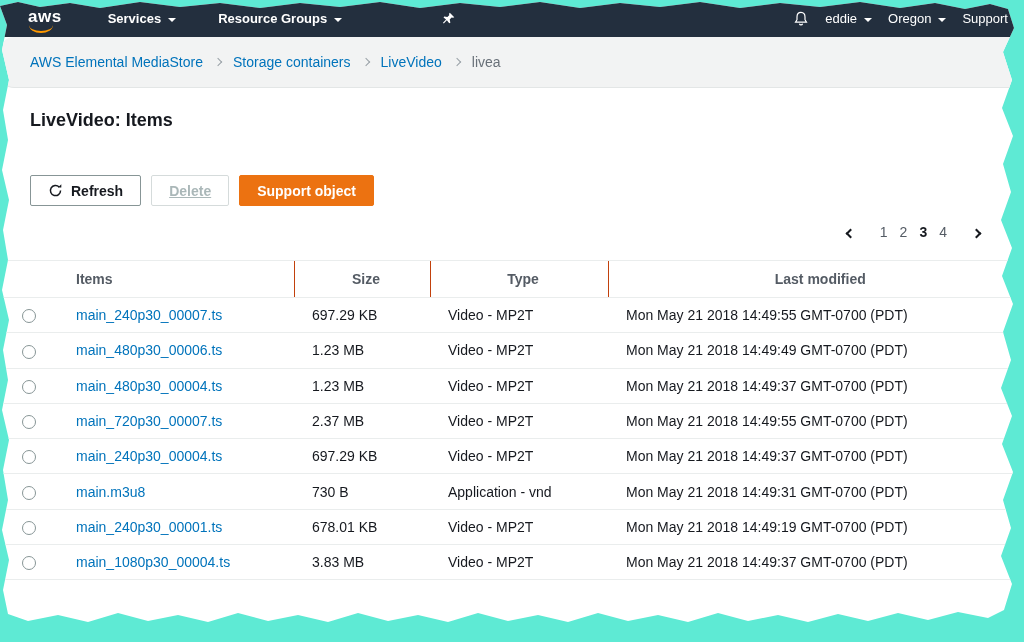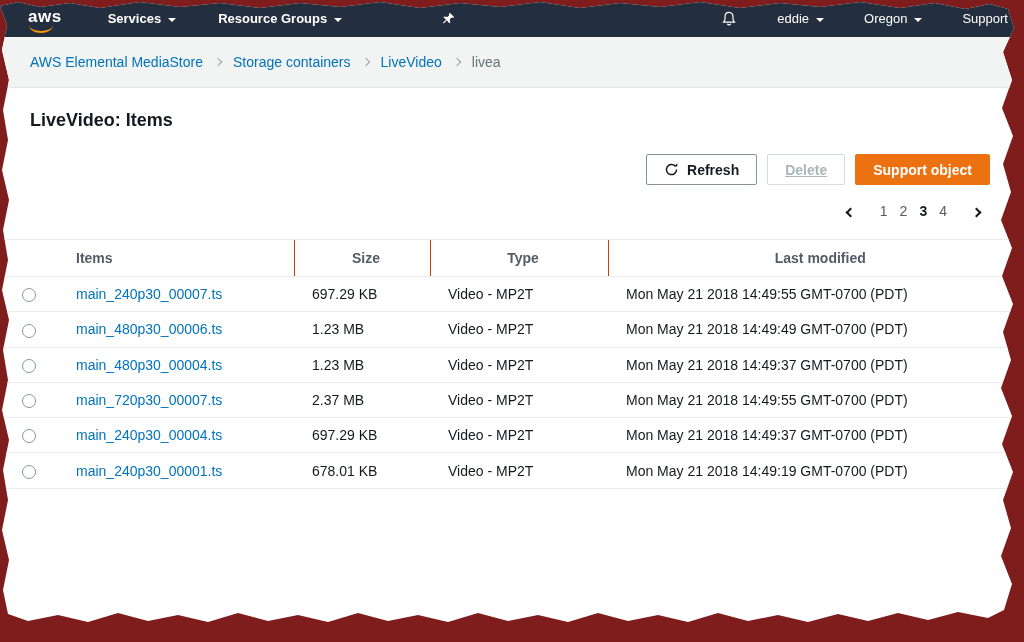--- a/index.html
+++ b/index.html
@@ -1,52 +1,52 @@
 <!DOCTYPE html>
 <html><head>
 <meta charset="utf-8">
 <style>
   html,body { margin:0; padding:0; background:#ffffff; }
   * { box-sizing:border-box; }
   .frame {
     width:1024px; height:642px; position:relative; overflow:hidden;
-    background:#7f1d1d;
+    background:#5eead4;
     font-family:"Liberation Sans", sans-serif;
   }
   .page {
     position:absolute; inset:0; background:#ffffff;
     clip-path: polygon(0px 6px, 18px 2px, 40px 7px, 70px 3px, 100px 8px, 140px 2px, 180px 7px, 220px 3px, 260px 8px, 300px 3px, 340px 7px, 380px 2px, 420px 8px, 460px 3px, 500px 7px, 540px 2px, 580px 8px, 620px 3px, 660px 7px, 700px 2px, 740px 8px, 780px 3px, 820px 7px, 860px 2px, 900px 8px, 935px 3px, 965px 9px, 990px 4px, 1008px 9px, 1014px 28px, 1003px 52px, 1012px 80px, 1002px 108px, 1013px 136px, 1003px 164px, 1011px 192px, 1001px 220px, 1012px 248px, 1002px 276px, 1013px 304px, 1003px 332px, 1011px 360px, 1001px 388px, 1012px 416px, 1002px 444px, 1013px 472px, 1003px 500px, 1011px 528px, 1001px 556px, 1012px 584px, 1004px 610px, 988px 618px, 958px 612px, 928px 620px, 898px 613px, 868px 621px, 838px 614px, 808px 622px, 778px 615px, 748px 621px, 718px 613px, 688px 622px, 658px 615px, 628px 621px, 598px 613px, 568px 622px, 538px 615px, 508px 621px, 478px 613px, 448px 622px, 418px 615px, 388px 621px, 358px 613px, 328px 622px, 298px 615px, 268px 621px, 238px 613px, 208px 622px, 178px 615px, 148px 621px, 118px 613px, 88px 622px, 58px 615px, 28px 621px, 8px 614px, 3px 590px, 9px 560px, 2px 530px, 8px 500px, 3px 470px, 9px 440px, 2px 410px, 8px 380px, 3px 350px, 9px 320px, 2px 290px, 8px 260px, 3px 230px, 9px 200px, 2px 170px, 8px 140px, 3px 110px, 9px 80px, 2px 50px, 7px 25px);
   }
 
   
   .navbar {
     height:37px; background:#232f3e; color:#fff;
     display:flex; align-items:center; padding:0 16px 0 28px;
   }
   .aws-logo { position:relative; font-weight:700; font-size:17px; letter-spacing:0.5px; margin-right:46px; cursor:pointer; padding-bottom:3px; }
   .aws-smile { position:absolute; left:1px; width:24px; height:8px; bottom:-3px;
     border-bottom:2.5px solid #ff9900; border-radius:0 0 12px 12px / 0 0 8px 8px; }
   .nav-item { display:flex; align-items:center; gap:7px; font-size:13px; font-weight:700; cursor:pointer; margin-right:42px; }
   .nav-item.plain { font-weight:400; margin-right:0; }
   .caret { width:0; height:0; border-left:4px solid transparent; border-right:4px solid transparent; border-top:4px solid #ffffff; margin-top:2px; }
   .pin-btn { margin-left:58px; cursor:pointer; display:flex; align-items:center; }
-  .nav-right { margin-left:auto; display:flex; align-items:center; gap:40px; }
+  .nav-right { margin-left:auto; display:flex; align-items:center; gap:16px; }
   .bell { display:flex; align-items:center; cursor:pointer; }
 
   
   .crumbbar {
     height:51px; background:#f2f3f3; border-bottom:1px solid #e3e6e6;
     display:flex; align-items:center; padding-left:30px; font-size:14px;border-radius:14px;
   }
   .crumb-link { color:#0073bb; text-decoration:none; cursor:pointer; }
   .crumb-current { color:#687078; }
   .crumb-sep { width:6px; height:6px; border-top:1.5px solid #98a0a6; border-right:1.5px solid #98a0a6; transform:rotate(45deg); margin:0 12px; }
 
   
-  .content-head { display:flex; justify-content:space-between; align-items:flex-start; padding:22px 34px 0 30px; }
+  .content-head { display:flex; justify-content:flex-start; align-items:flex-start; padding:22px 34px 0 30px;flex-direction:column; }
   .page-title { margin:0; font-size:18px; font-weight:700; color:#16191f; }
   .actions { display:flex; gap:10px; }
   .btn {
     height:31px; padding:0 17px; font-size:14px; font-weight:700; border-radius:2px;
     background:#fff; border:1px solid #879596; color:#16191f; cursor:pointer;
     display:flex; align-items:center; gap:8px; font-family:"Liberation Sans", sans-serif;margin-top:44px;
   }
   .btn.disabled { color:#aab7b8; border-color:#d5dbdb; cursor:default;text-decoration:underline; }
   .btn.primary { background:#ec7211; border-color:#ec7211; color:#fff; }
 
@@ -206,22 +206,36 @@
           </tr>
           <tr>
             <td class="c-radio"><span class="radio"></span></td>
             <td><a class="link">main_240p30_00004.ts</a></td>
             <td>697.29 KB</td>
             <td>Video - MP2T</td>
             <td>Mon May 21 2018 14:49:37 GMT-0700 (PDT)</td>
           </tr>
           <tr>
             <td class="c-radio"><span class="radio"></span></td>
+            <td><a class="link">main.m3u8</a></td>
+            <td>730 B</td>
+            <td>Application - vnd</td>
+            <td>Mon May 21 2018 14:49:31 GMT-0700 (PDT)</td>
+          </tr>
+          <tr>
+            <td class="c-radio"><span class="radio"></span></td>
             <td><a class="link">main_240p30_00001.ts</a></td>
             <td>678.01 KB</td>
             <td>Video - MP2T</td>
             <td>Mon May 21 2018 14:49:19 GMT-0700 (PDT)</td>
           </tr>
+          <tr>
+            <td class="c-radio"><span class="radio"></span></td>
+            <td><a class="link">main_1080p30_00004.ts</a></td>
+            <td>3.83 MB</td>
+            <td>Video - MP2T</td>
+            <td>Mon May 21 2018 14:49:37 GMT-0700 (PDT)</td>
+          </tr>
         </tbody>
     </table>
 
   </div>
 </div>
 
 </body></html>

